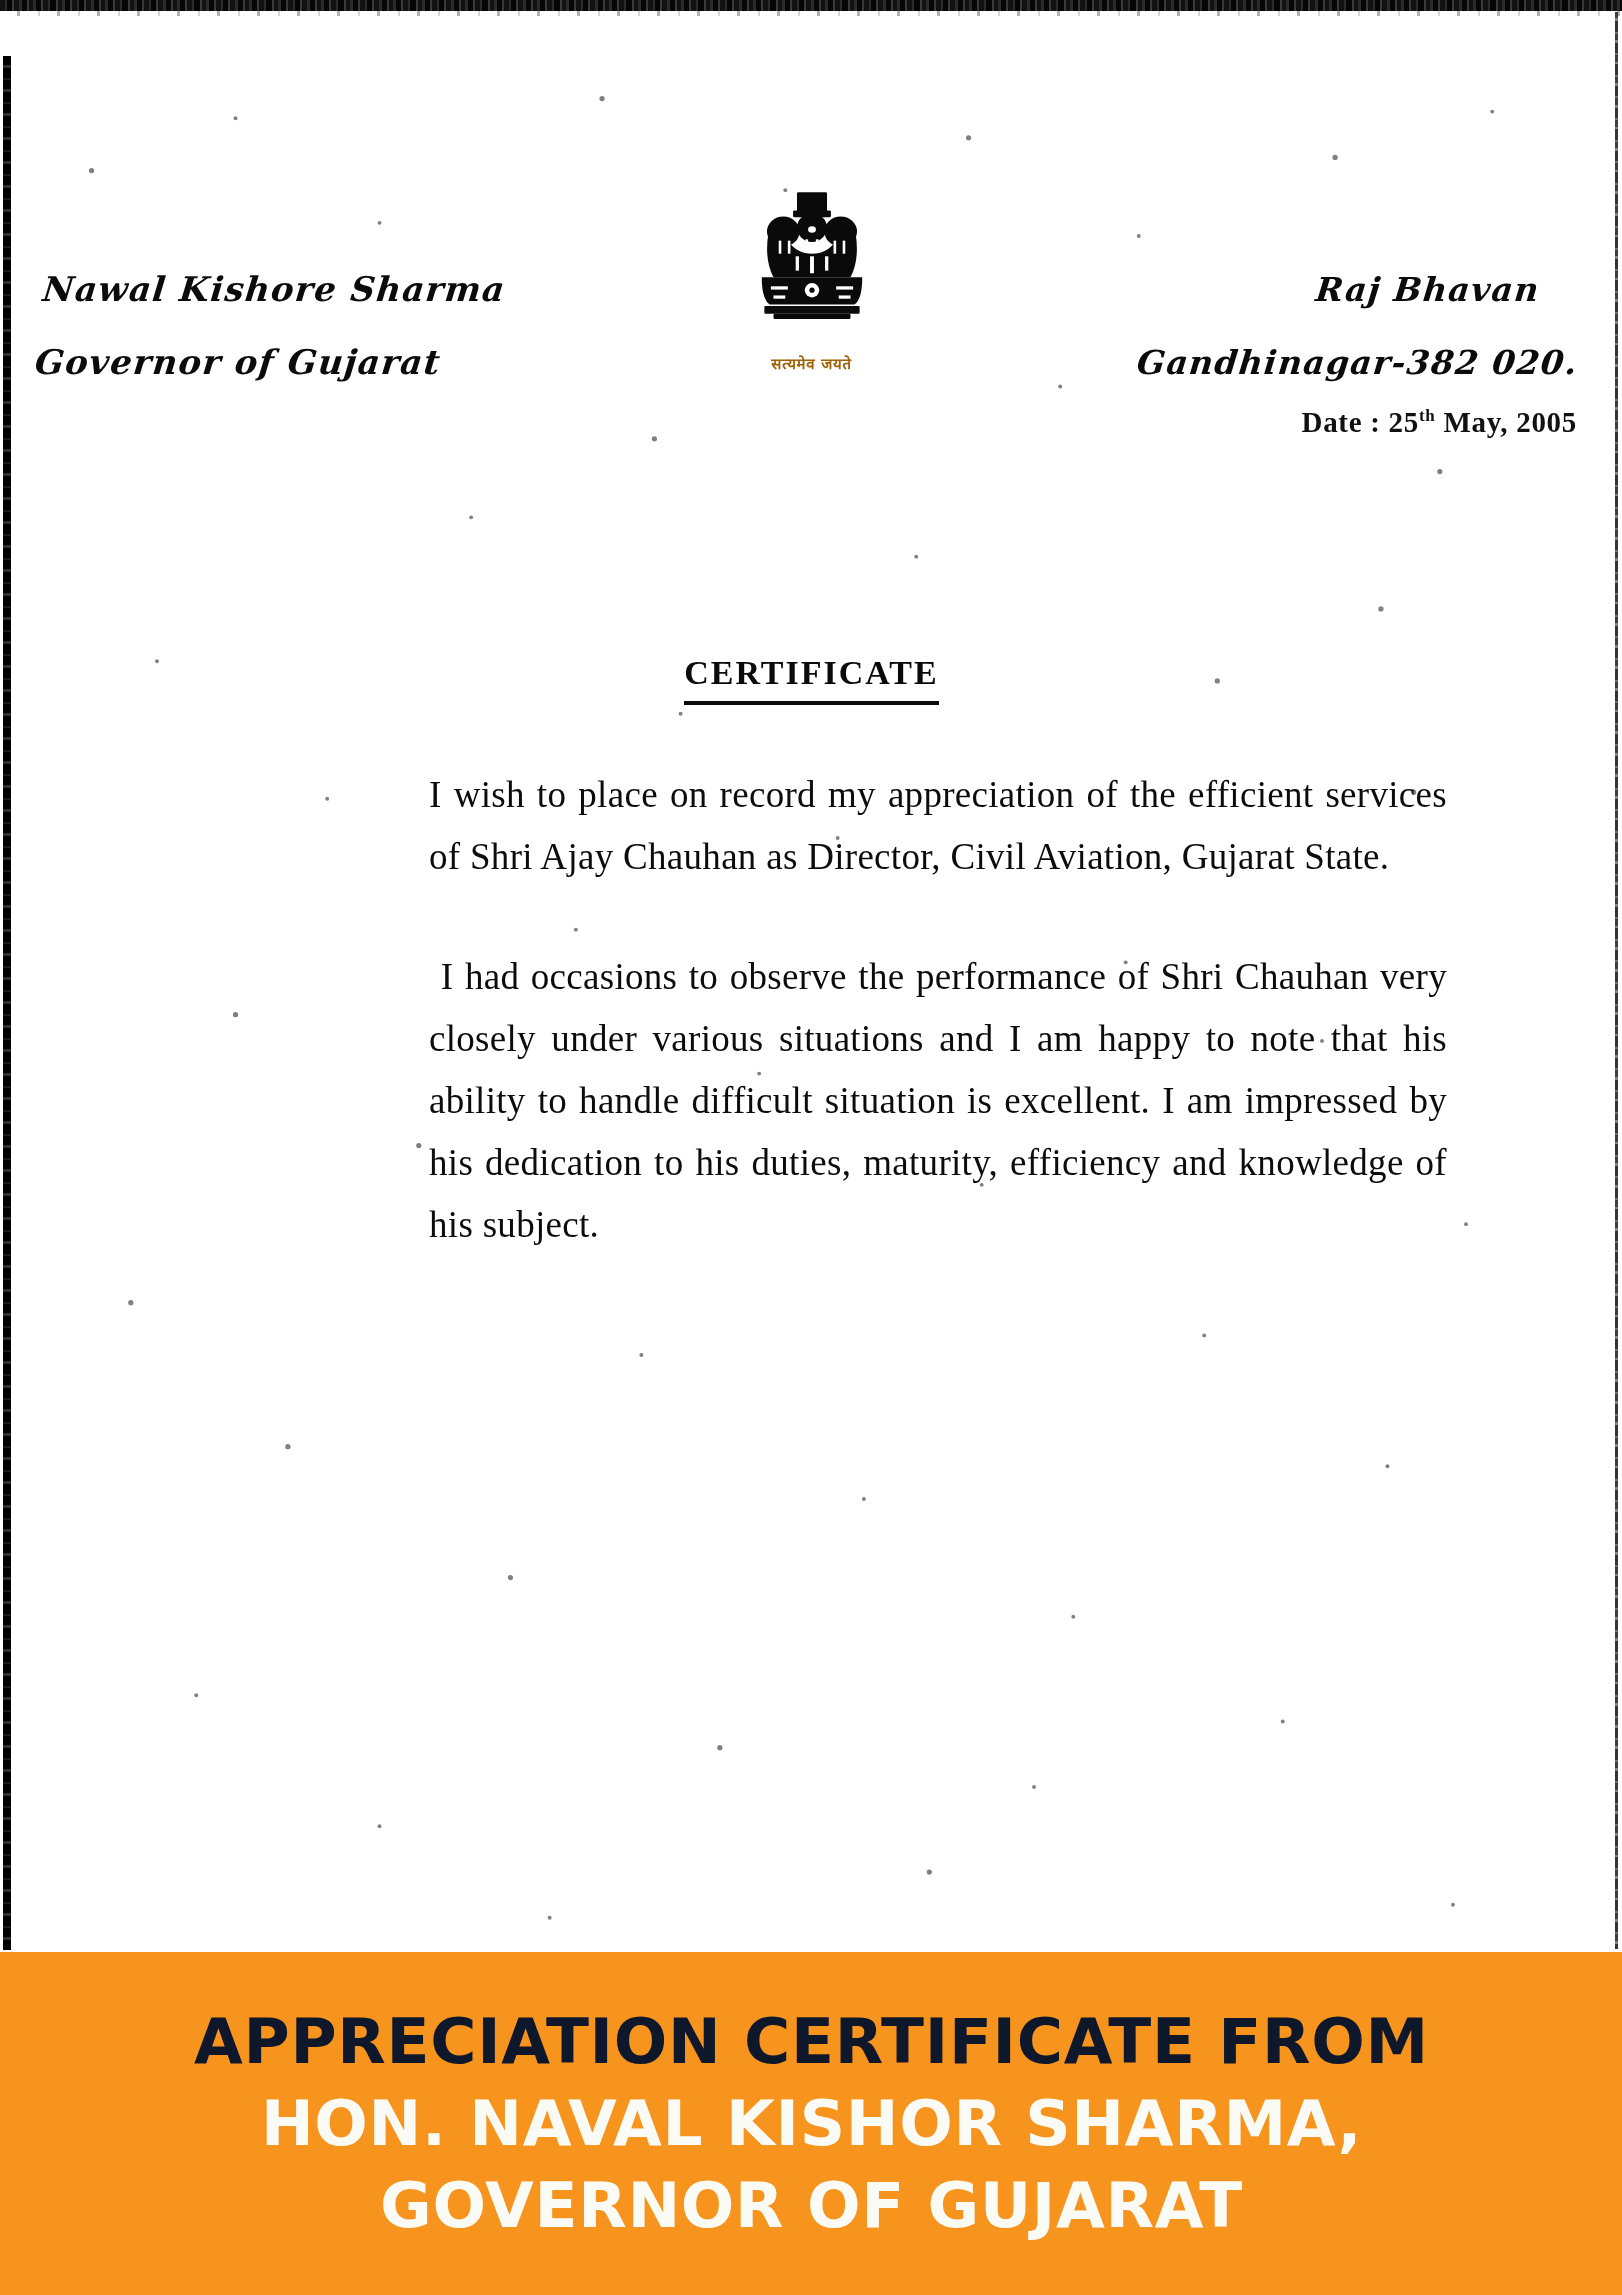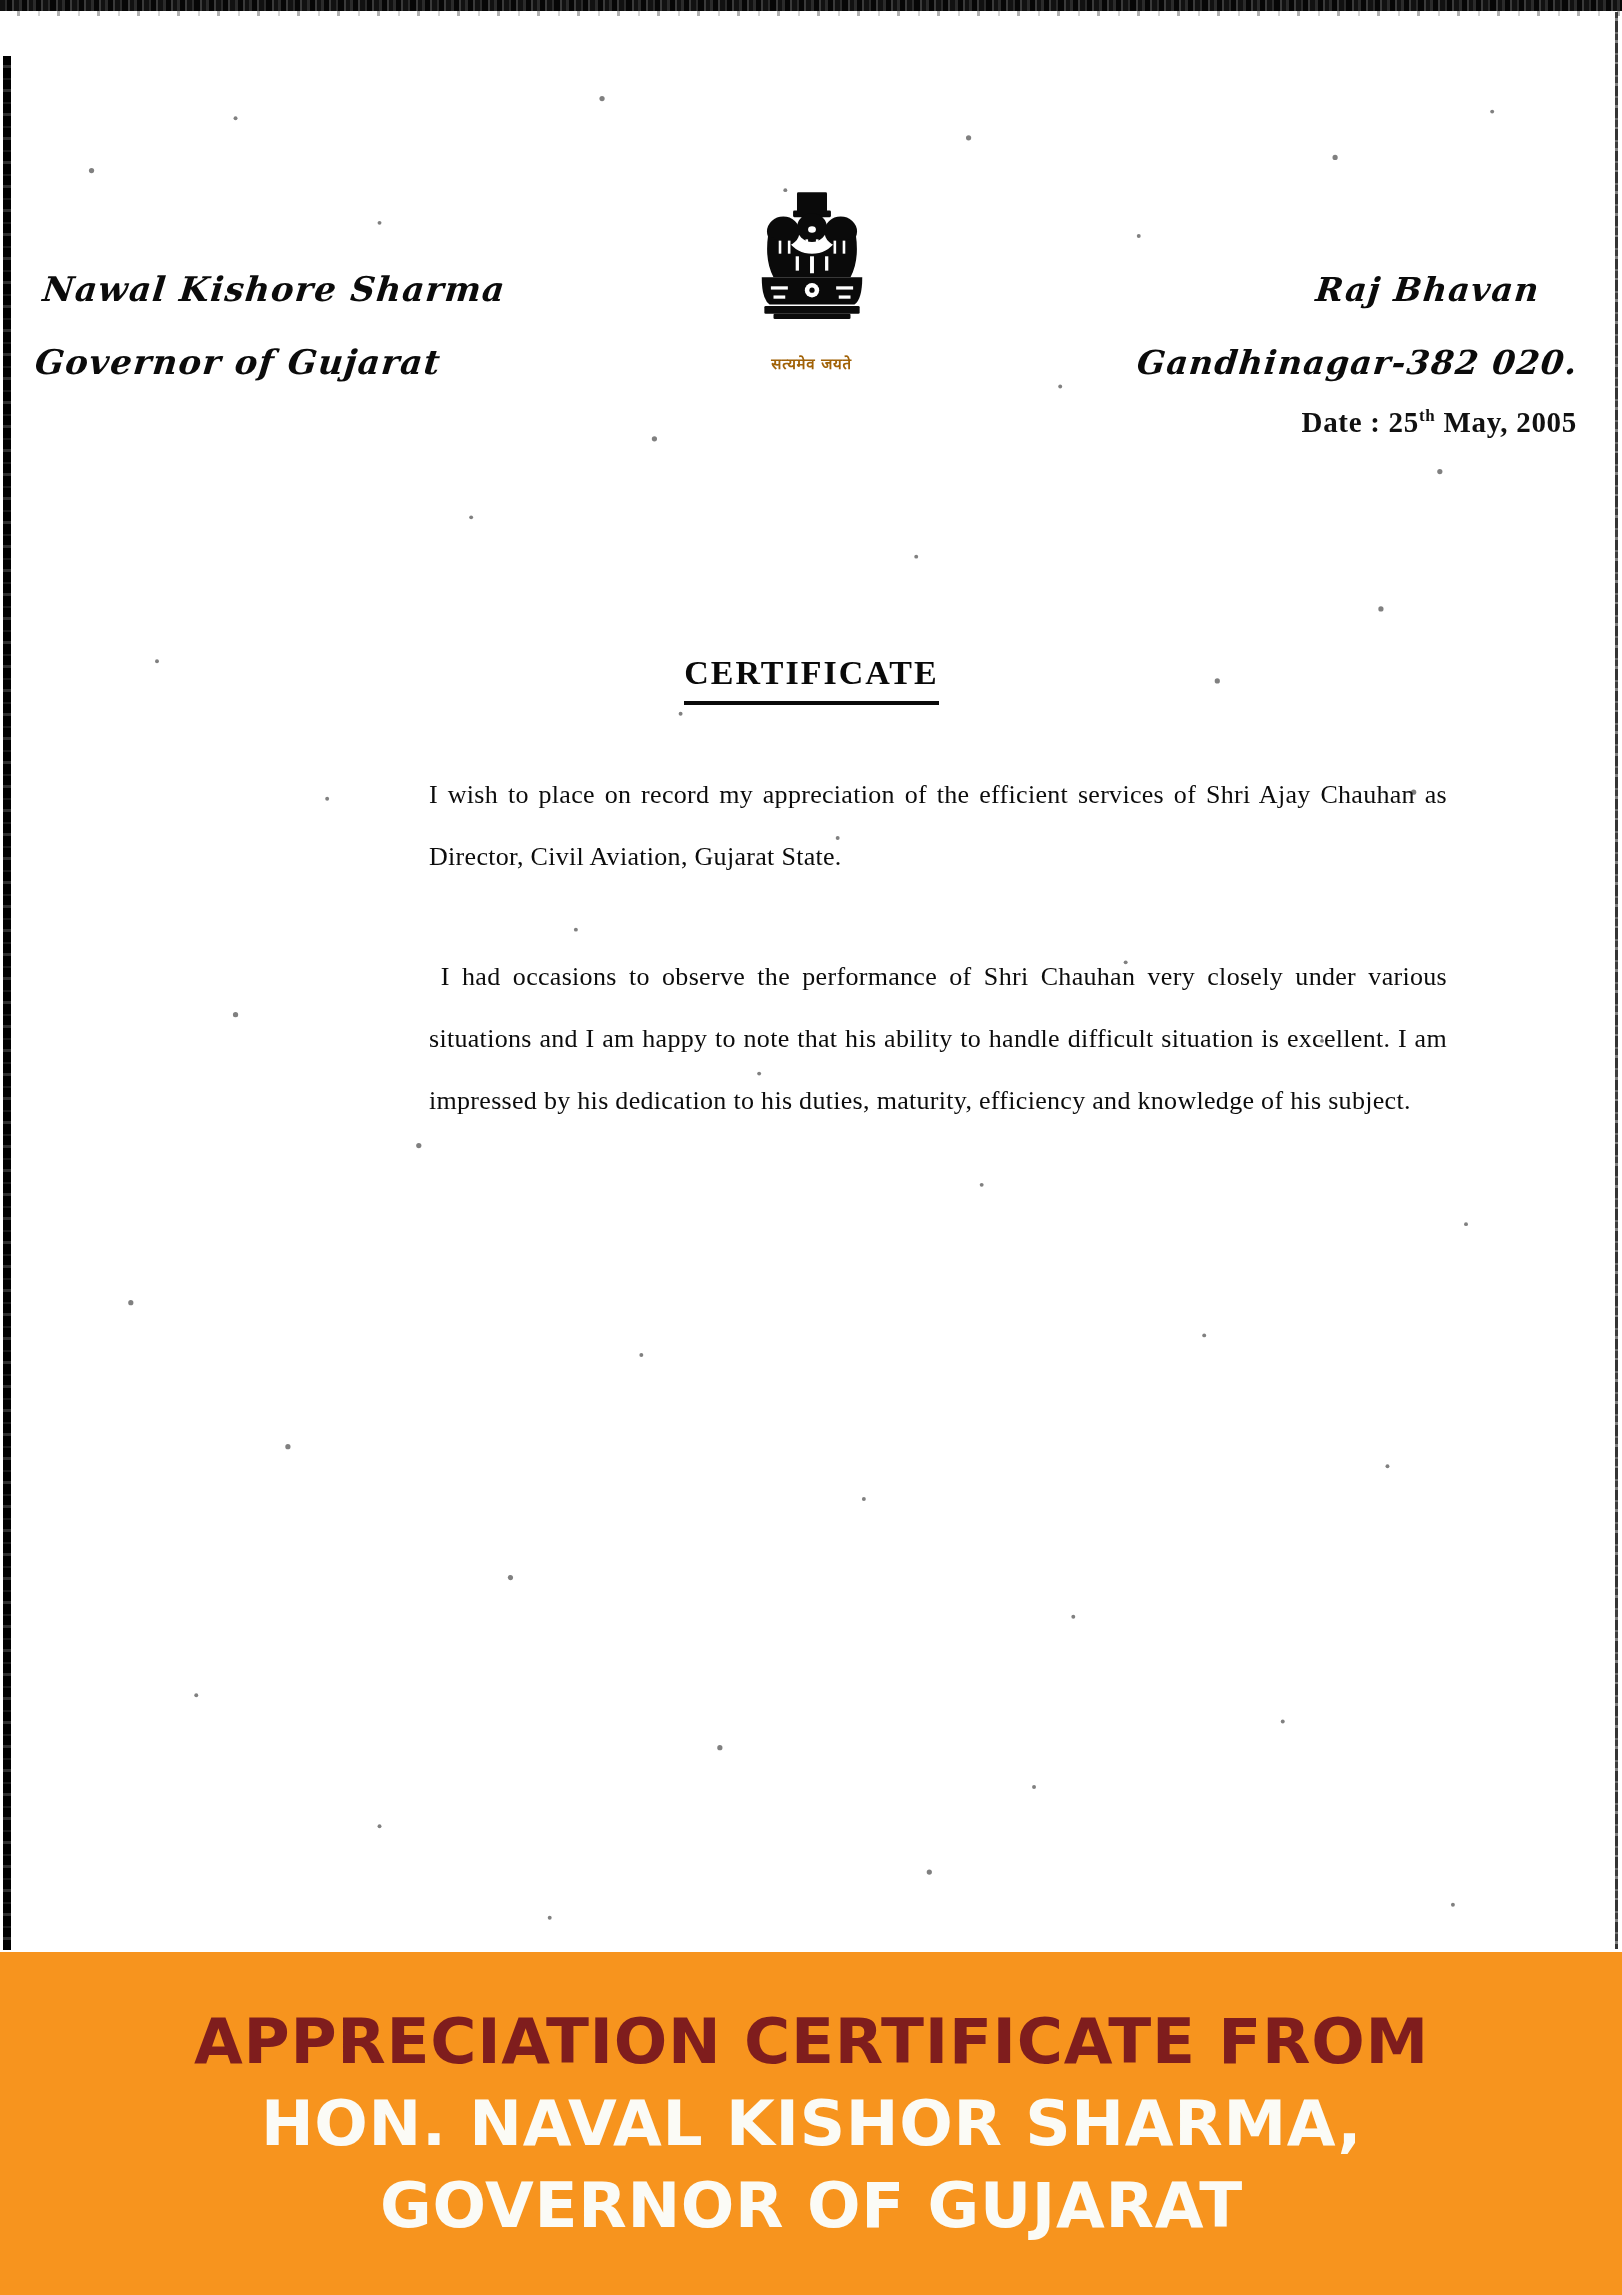--- a/index.html
+++ b/index.html
@@ -166,21 +166,21 @@
   }
 
   .body-block {
     position: absolute;
     top: 764px;
     left: 429px;
     width: 1018px;
   }
   .para {
     font-family: "Liberation Serif", serif;
-    font-size: 26px;
+    font-size: 37px;
     line-height: 62px;
     color: #0c0c0c;
     text-align: justify;
     text-justify: inter-word;
     margin: 0 0 30px 0;
     letter-spacing: 0.3px;
   }
   .para.indented { text-indent: 11.8px; }
   .para.nojust { text-align: left; }
   .para-gap { height: 27.5px; }
@@ -368,19 +368,19 @@
 
   <div class="body-block">
     <p class="para">I wish to place on record my appreciation  of the efficient services of Shri Ajay Chauhan as Director, Civil Aviation, Gujarat State.</p>
     <div class="para-gap"></div>
     <p class="para indented">I had occasions to observe the performance of Shri Chauhan very closely under various situations and I am happy to note that his ability to handle difficult situation is excellent.  I am impressed by his dedication to his duties, maturity, efficiency and knowledge of his subject.</p>
     <div class="para-gap"></div>
   </div>
 
 
   <div class="caption-banner" style="background: rgb(247, 148, 30);">
-    <div class="caption-line" style="color: #7f1d1d;">APPRECIATION CERTIFICATE FROM</div>
+    <div class="caption-line" style="color: #0f172a;">APPRECIATION CERTIFICATE FROM</div>
     <div class="caption-line" style="color: rgb(251, 251, 246);">HON. NAVAL KISHOR SHARMA,</div>
     <div class="caption-line" style="color: rgb(251, 251, 246);">GOVERNOR OF GUJARAT</div>
   </div>
 
 </div>
 
 
 </body></html>

